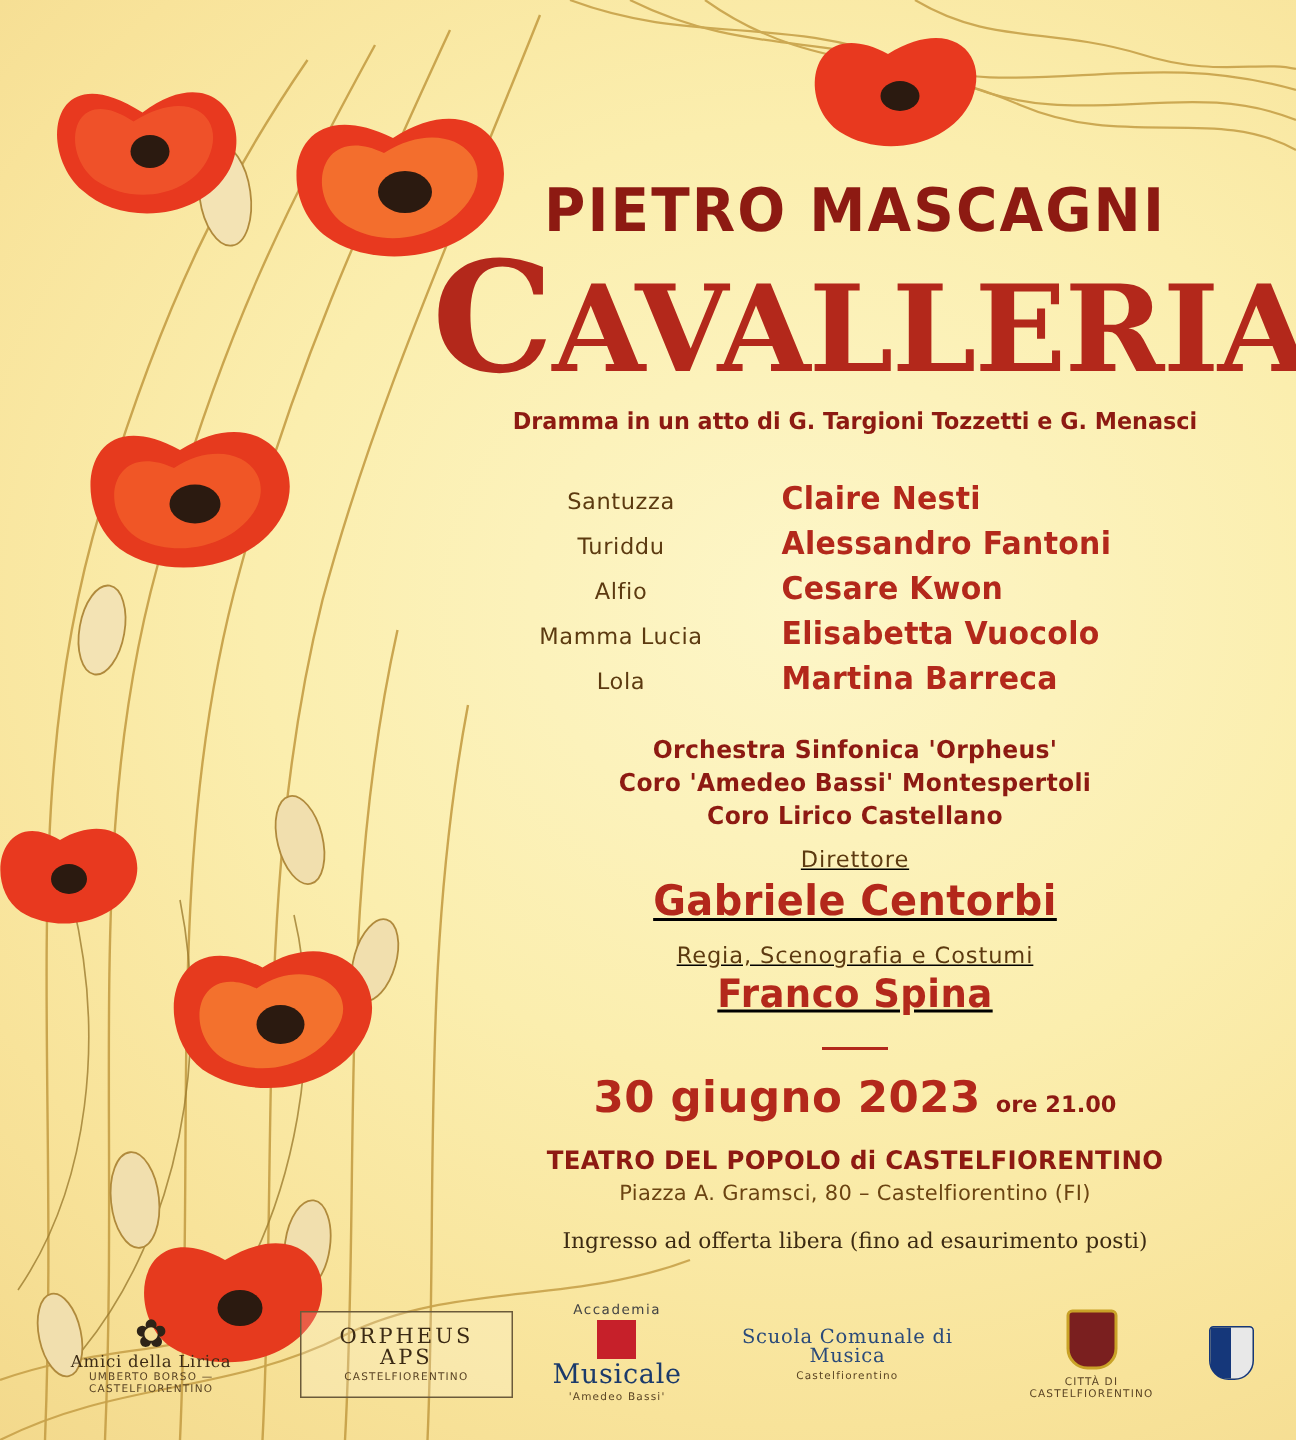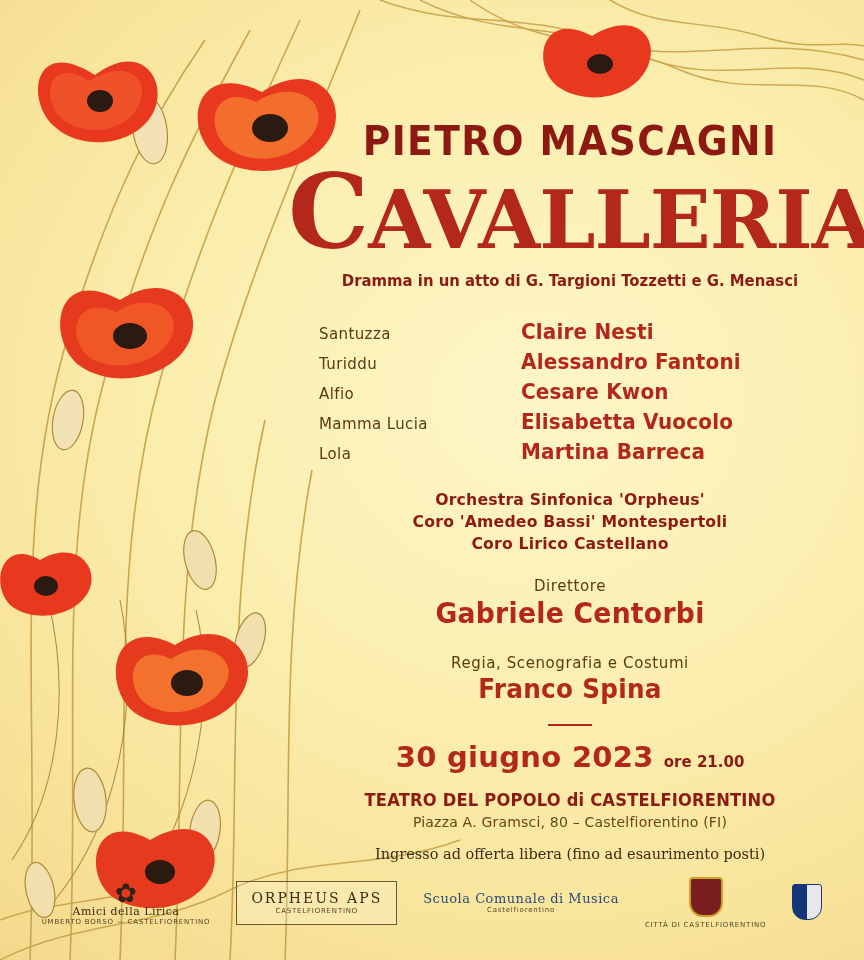--- a/index.html
+++ b/index.html
@@ -81,21 +81,21 @@
     display: block;
   }
   .cast-row {
     display: flex;
     align-items: baseline;
     justify-content: center;
     margin-bottom: 6px;
   }
   .cast-role {
     width: 190px;
-    text-align: left;
+    text-align: center;
     padding-right: 12px;
     font-family: "DejaVu Sans", sans-serif;
     font-size: 15px;
     color: #5c3a10;
     letter-spacing: 0.4px;
   }
   .cast-name {
     width: 300px;
     text-align: left;
     font-family: "DejaVu Sans", sans-serif;
@@ -113,21 +113,21 @@
   .ensemble-line {
     font-family: "DejaVu Sans", sans-serif;
     font-weight: bold;
     font-size: 16.5px;
     color: #8d1a12;
     letter-spacing: 0.2px;
     margin-bottom: 3px;
     transform: scaleX(0.95);
   }
 
-  .credit-block { margin-top: 24px; }
+  .credit-block { margin-top: 11px; text-decoration: underline; }
   .credit-label {
     font-family: "DejaVu Sans", sans-serif;
     font-size: 15px;
     color: #5c3a10;
     letter-spacing: 0.6px;
     margin-bottom: 2px;
   }
   .credit-name {
     font-family: "DejaVu Sans", sans-serif;
     font-weight: bold;
@@ -414,20 +414,26 @@
       <div class="glyph">✿</div>
       <div class="l-main">Amici della Lirica</div>
       <div class="l-sub">UMBERTO BORSO — CASTELFIORENTINO</div>
     </div>
 
     <div class="logo logo-orpheus">
       <div class="l-main">ORPHEUS APS</div>
       <div class="l-sub">CASTELFIORENTINO</div>
     </div>
 
+    <div class="logo logo-acc">
+      <div class="l-top">Accademia</div>
+      <div class="acc-mark"></div>
+      <div class="l-main">Musicale</div>
+      <div class="l-sub">'Amedeo Bassi'</div>
+    </div>
 
     <div class="logo logo-scuola">
       <div class="l-main">Scuola Comunale di Musica</div>
       <div class="l-sub">Castelfiorentino</div>
     </div>
 
     <div class="logo logo-citta">
       <div class="crest"></div>
       <div class="l-sub">CITTÀ DI CASTELFIORENTINO</div>
     </div>

